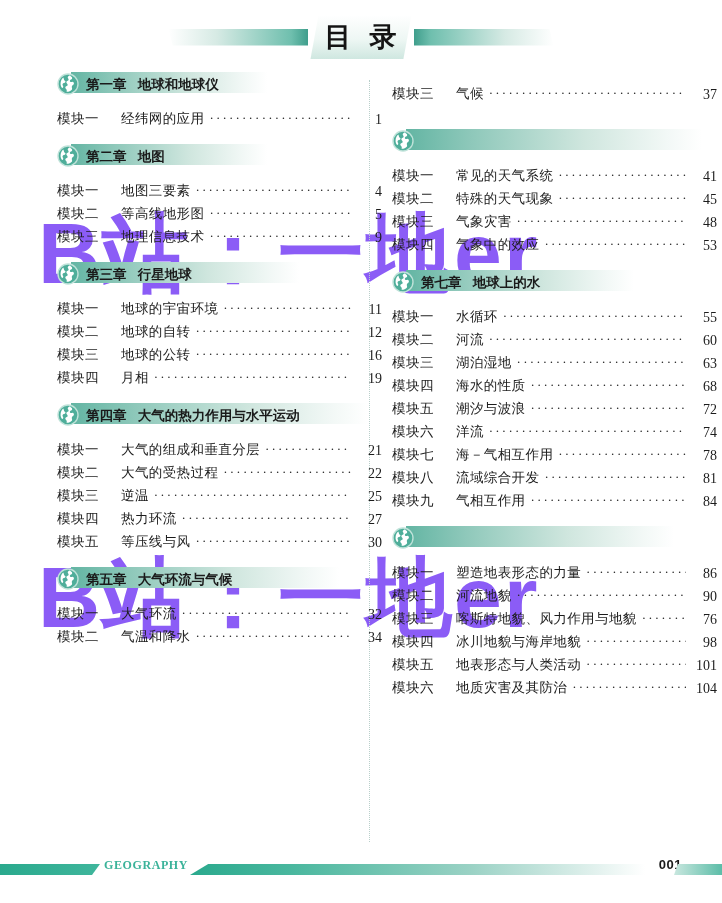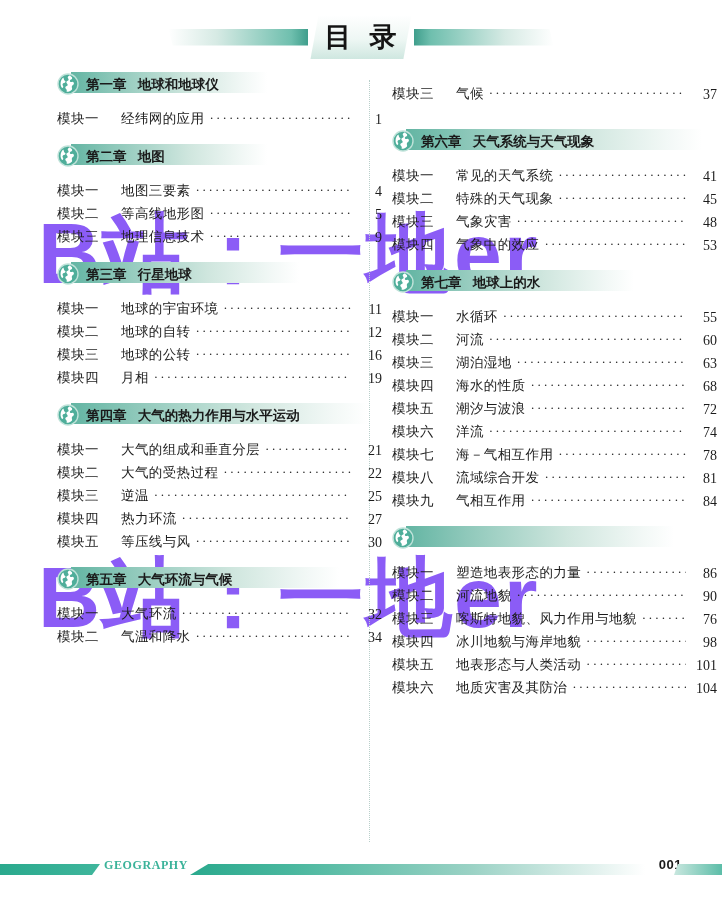--- a/index.html
+++ b/index.html
@@ -437,21 +437,20 @@
       </ul>
       <div class="chapter-block">
         <div class="chapter">
           <div class="chapter-bar w-xl"></div>
           <span class="globe-icon"><svg viewBox="0 0 22 22" width="22" height="22">
               <circle cx="11" cy="11" r="10" fill="#4fae9a"></circle>
               <path d="M6.2 4.6c1.1 1.4 .4 2.6 1.7 3.2 1.4 .7 .3 2.1 -.9 2.3 -1.3 .2 -1.9 1.6 -1.1 2.6 .8 1 .2 2.2 -.8 2.4 -1.1 -1.4 -1.7 -3.2 -1.5 -5.1 .2 -2.2 1.3 -4.1 2.6 -5.4z" fill="#ffffff"></path>
               <path d="M13.1 2.6c.6 1.3 2.2 1.2 2.1 2.6 -.1 1.3 -1.9 1.1 -2.3 2.2 -.4 1.1 1 1.8 1.9 1.5 1.2 -.4 2.3 .6 2.1 1.8 -.2 1.3 -1.6 1.4 -2 2.5 -.4 1.2 .6 2.2 .1 3.2 -1.4 1.5 -3.4 2.4 -5.5 2.3 .7 -1.1 .1 -2.3 -.7 -3 -1 -.9 -.3 -2.3 .8 -2.6 1.3 -.3 1.4 -2 .4 -2.7 -1.1 -.8 -.6 -2.3 .6 -2.6 1.2 -.3 1.3 -1.7 .6 -2.4 -.8 -.8 -.5 -2 .5 -2.5 .5 -.2 1 -.3 1.4 -.3z" fill="#ffffff"></path>
               <circle cx="11" cy="11" r="10" fill="none" stroke="#bfe2d9" stroke-width="1.4"></circle>
             </svg></span>
-          <span class="chapter-label">第六章   天气系统与天气现象</span>
         </div>
         <ul class="entries">
           <li class="entry">
             <span class="entry-mod">模块一</span>
             <span class="entry-title">常见的天气系统</span>
             <span class="entry-dots">·····································································</span>
             <span class="entry-page">41</span>
           </li>
           <li class="entry">
             <span class="entry-mod">模块二</span>

